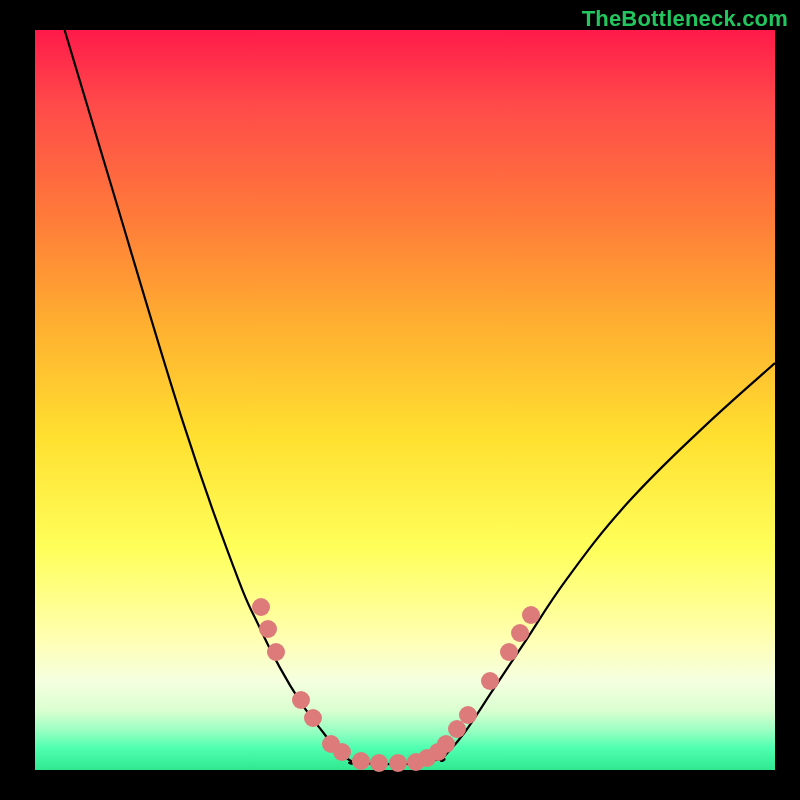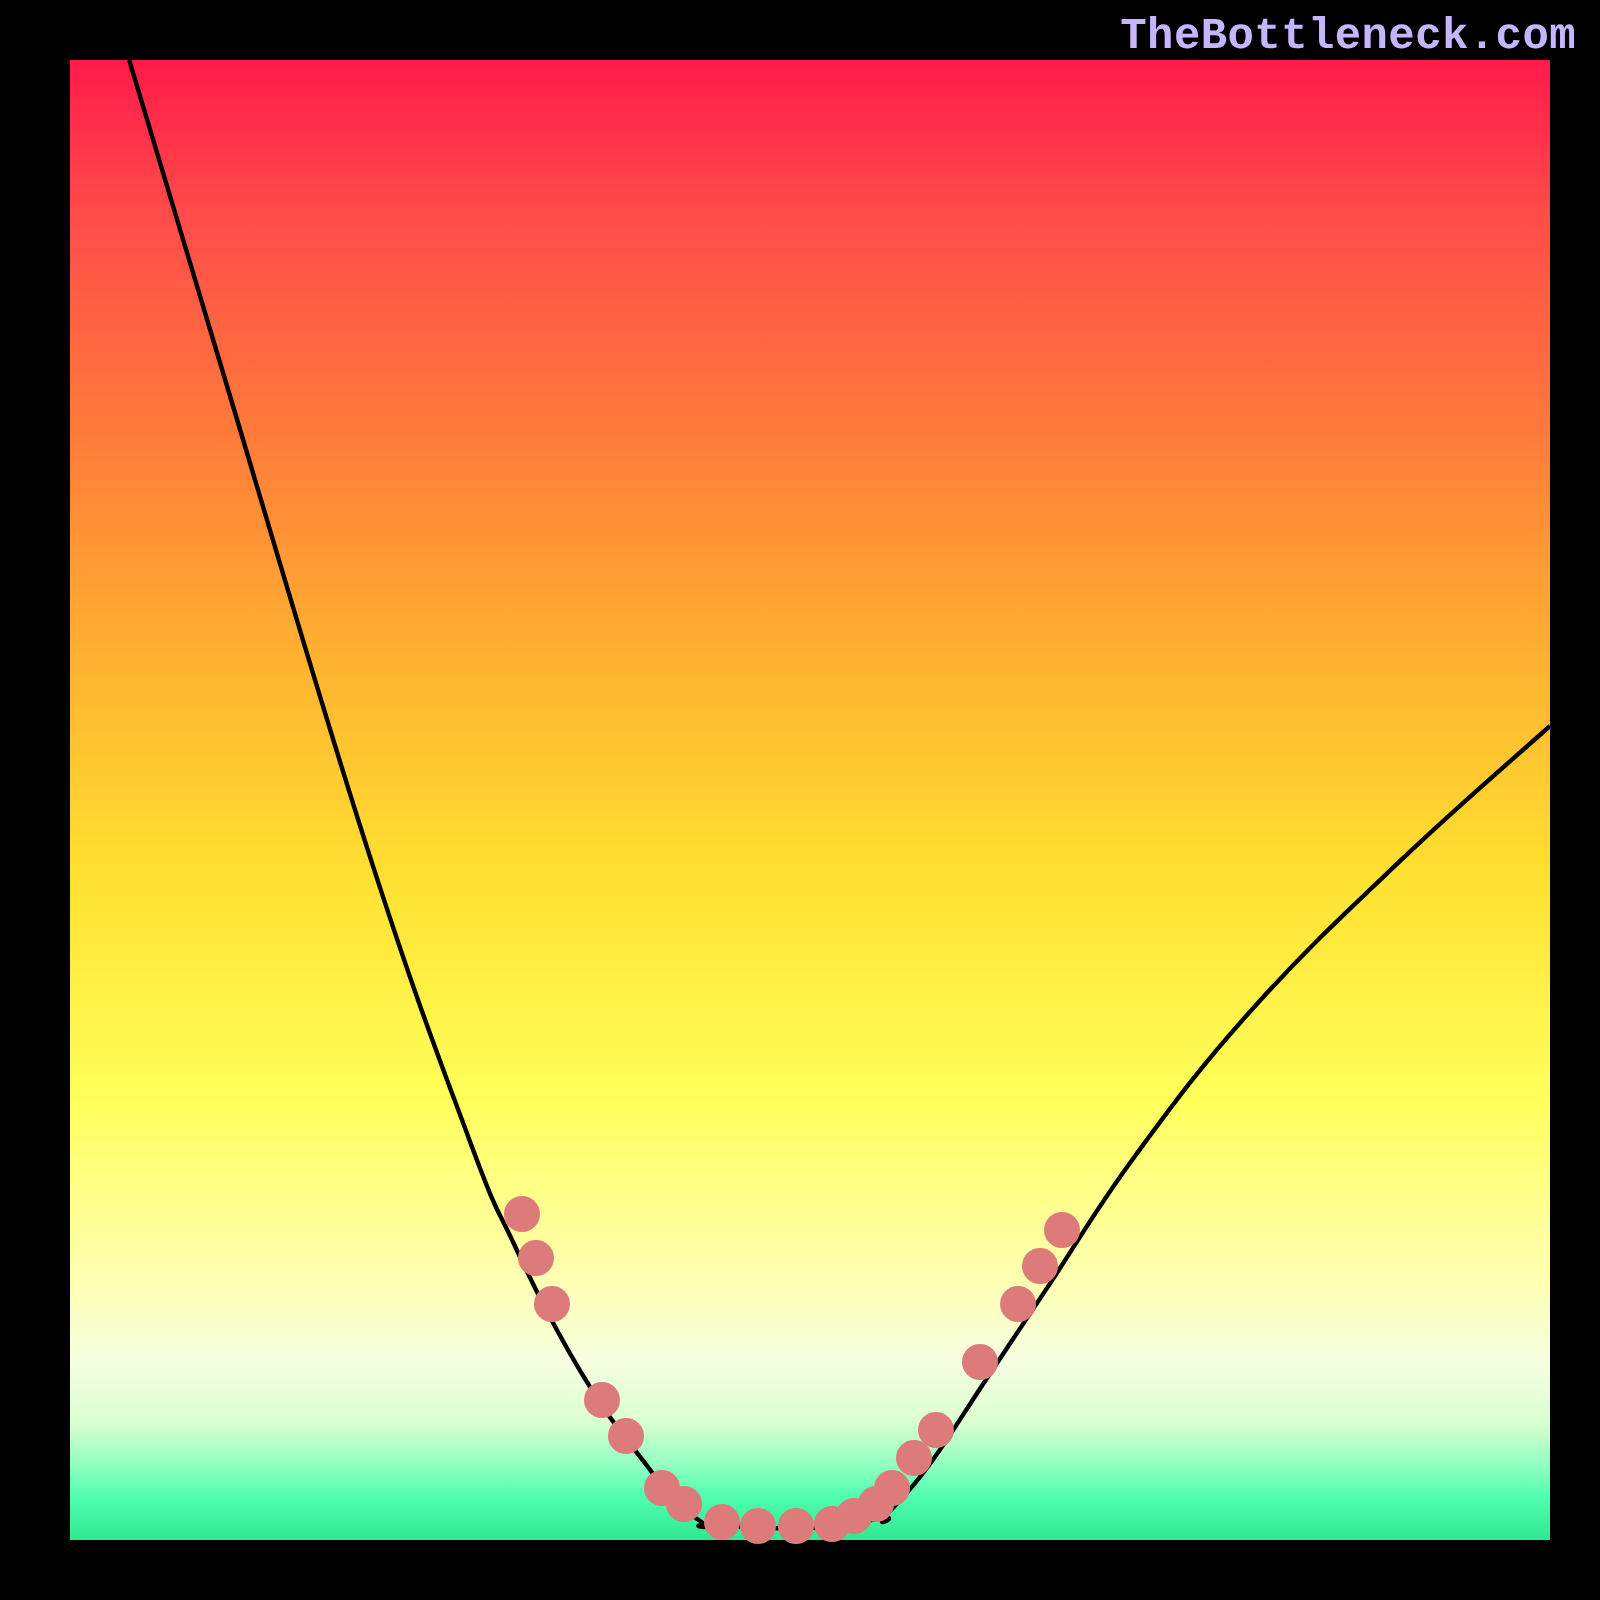--- a/index.html
+++ b/index.html
@@ -33,24 +33,24 @@
       #daffd0 92%,
       #90ffc0 95%,
       #50ffb0 97%,
       #30e890 100%
     );
   }
   .watermark {
     position: absolute;
     top: 6px;
     right: 12px;
-    font-family: Liberation Mono, monospace;
+    font-family: Liberation Sans, sans-serif;
     font-size: 22px;
     font-weight: 700;
-    color: #c4b5fd;
+    color: #22c55e;
     letter-spacing: 0.2px;
     z-index: 5;
   }
   svg.curve {
     position: absolute;
     left: 0;
     top: 0;
     width: 740px;
     height: 740px;
     z-index: 2;

